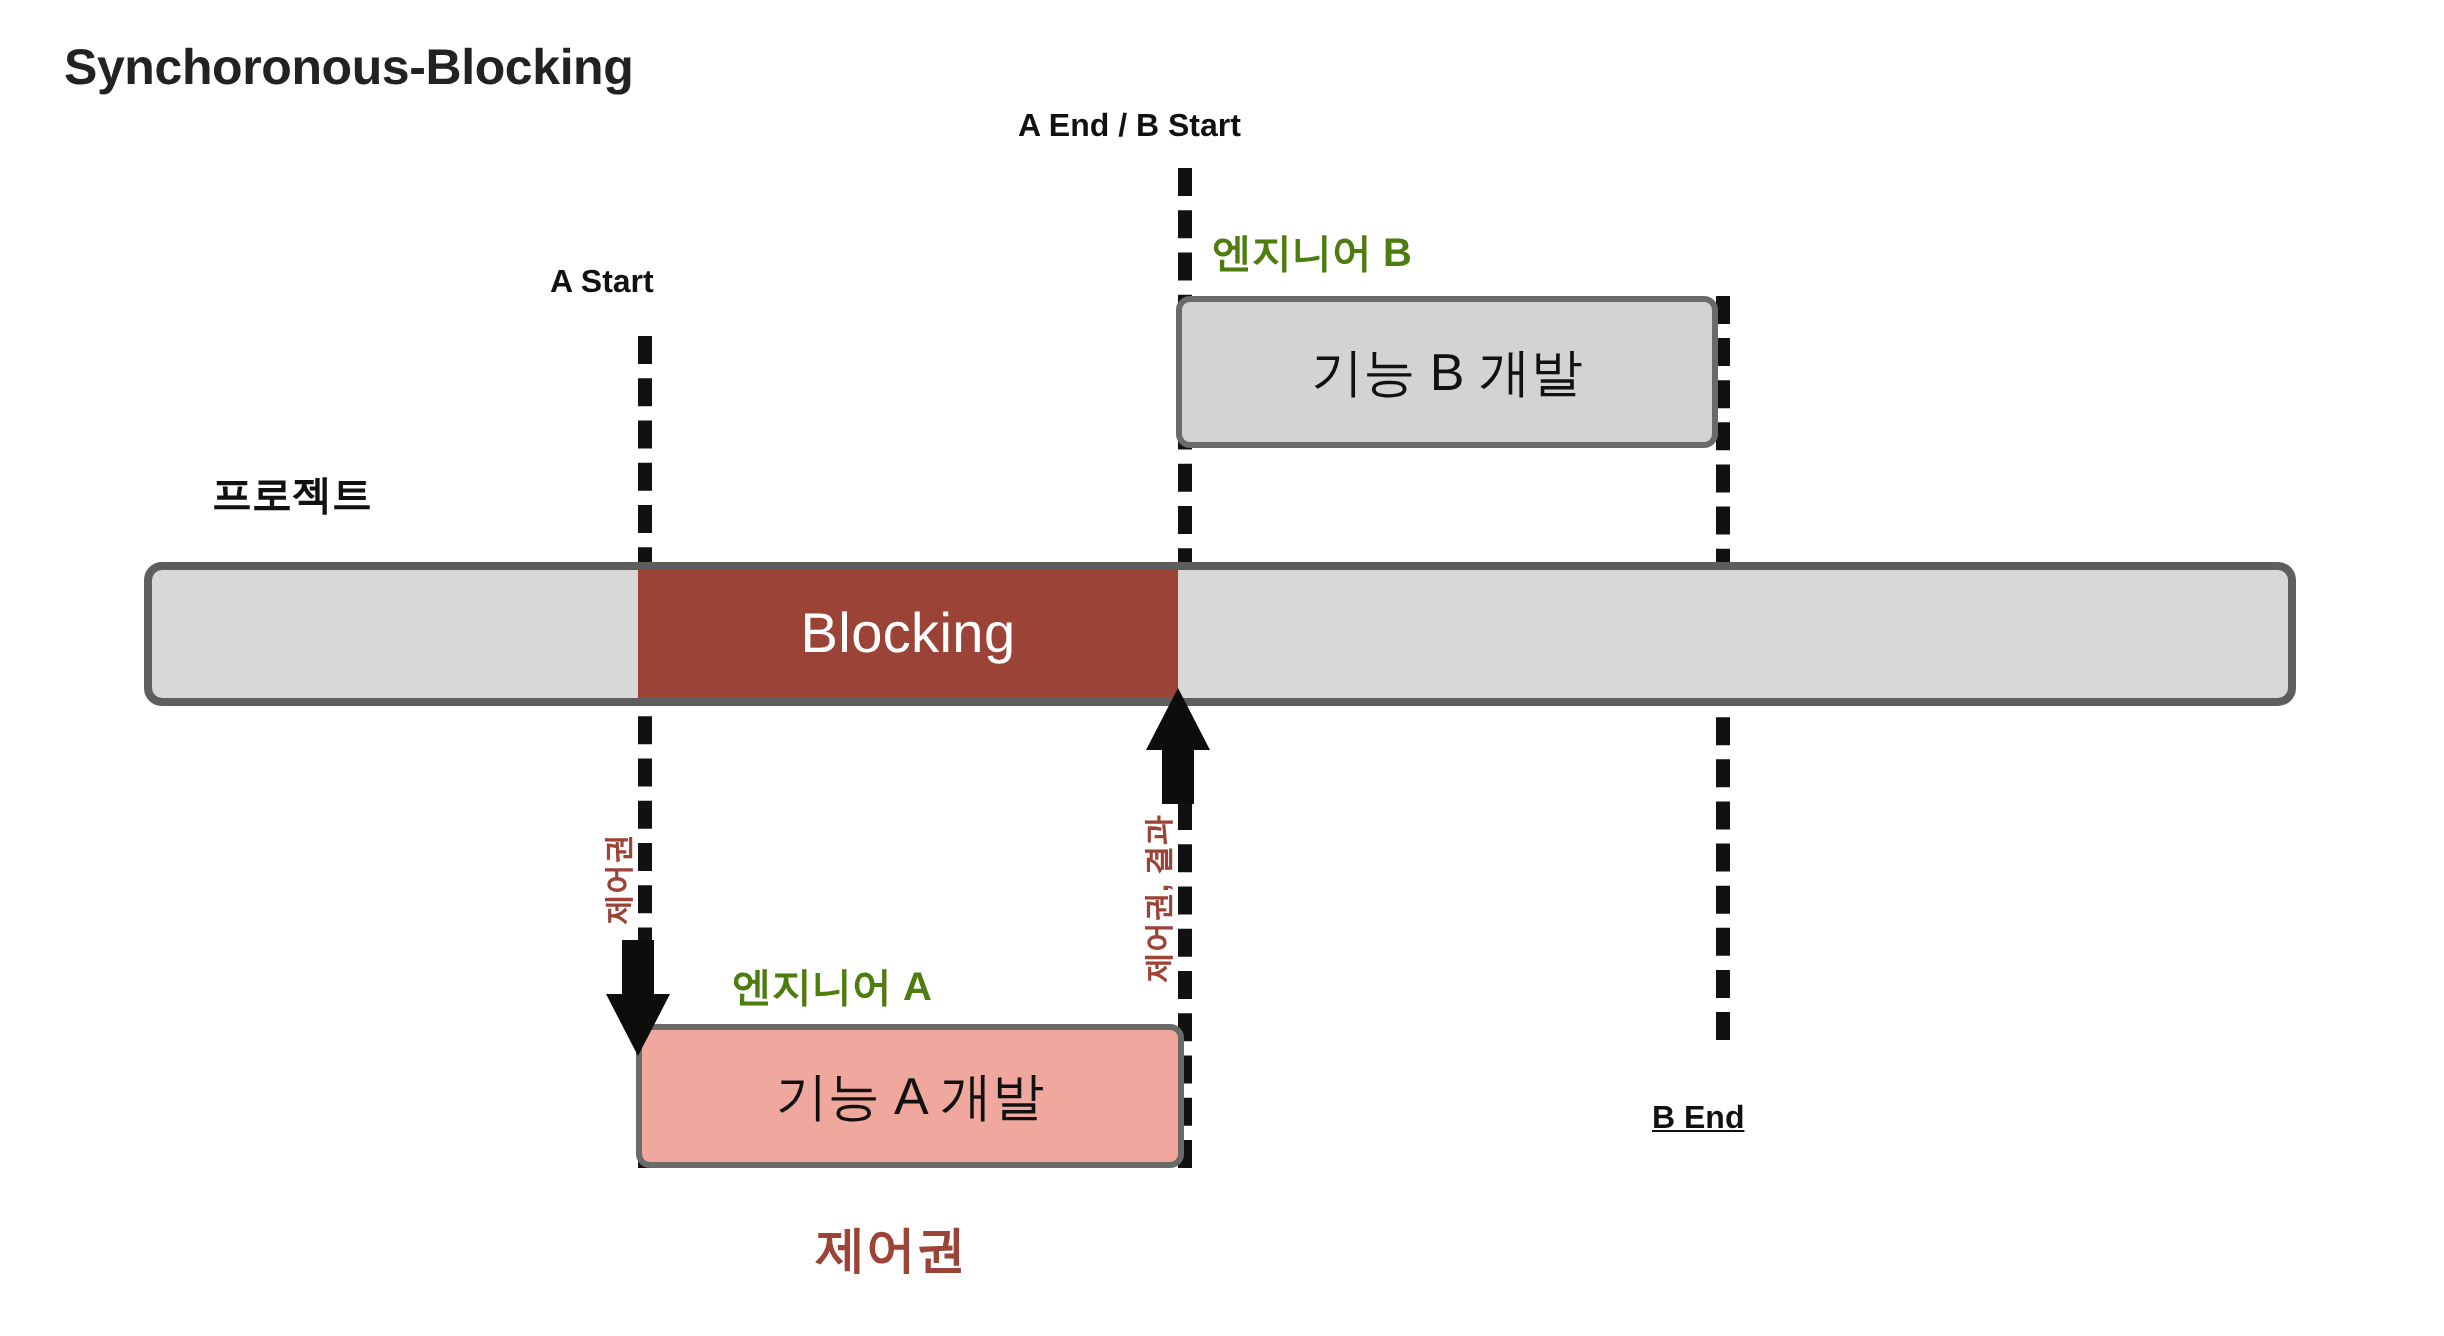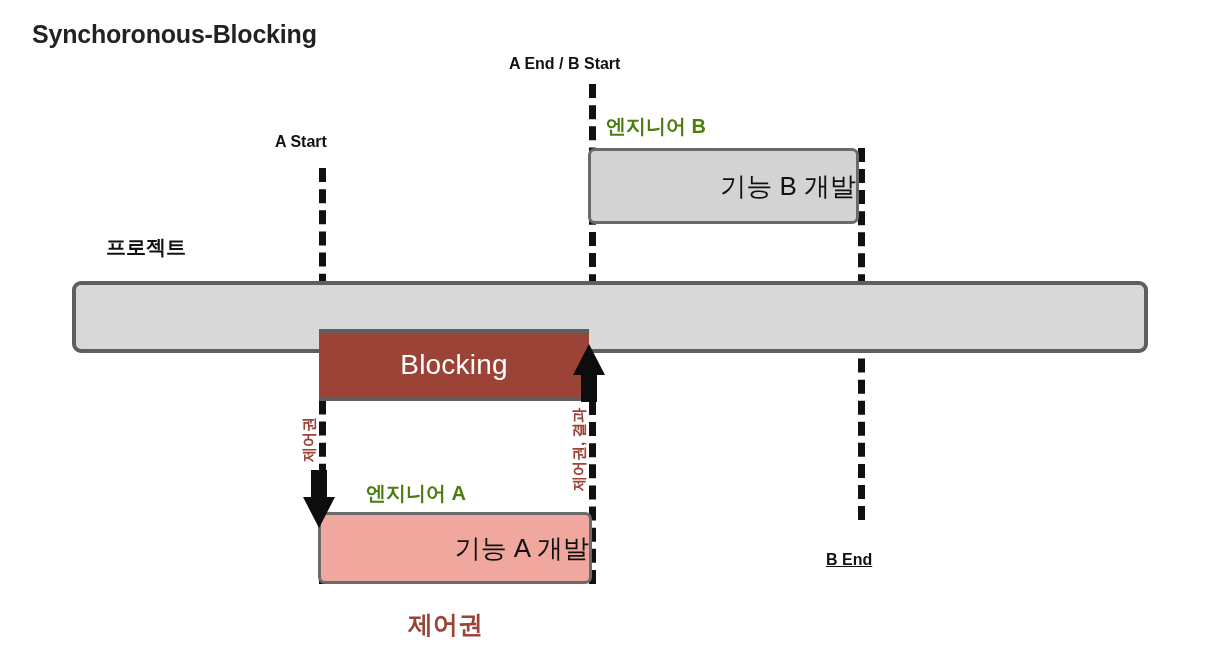--- a/index.html
+++ b/index.html
@@ -68,21 +68,20 @@
     top: 281px;
     width: 270px;
     height: 72px;
     background: #9c4337;
     border-top: 4px solid #5e5e5e;
     border-bottom: 4px solid #5e5e5e;
     box-sizing: border-box;
     display: flex;
     align-items: center;
     justify-content: center;
-    margin-top: 48px;
   }
   .blocking-label {
     font-size: 28px;
     color: #ffffff;
     letter-spacing: 0.2px;
   }
 
   .bar-caption {
     position: absolute;
     font-size: 20px;
@@ -92,21 +91,21 @@
   }
 
   
   .task-box {
     position: absolute;
     border: 3px solid #6a6a6a;
     border-radius: 7px;
     box-sizing: border-box;
     display: flex;
     align-items: center;
-    justify-content: flex-end;
+    justify-content: center;
     font-size: 26px;
     color: #111111;
   }
   .task-b {
     left: 588px;
     top: 148px;
     width: 271px;
     height: 76px;
     background: #d3d3d3;
   }

